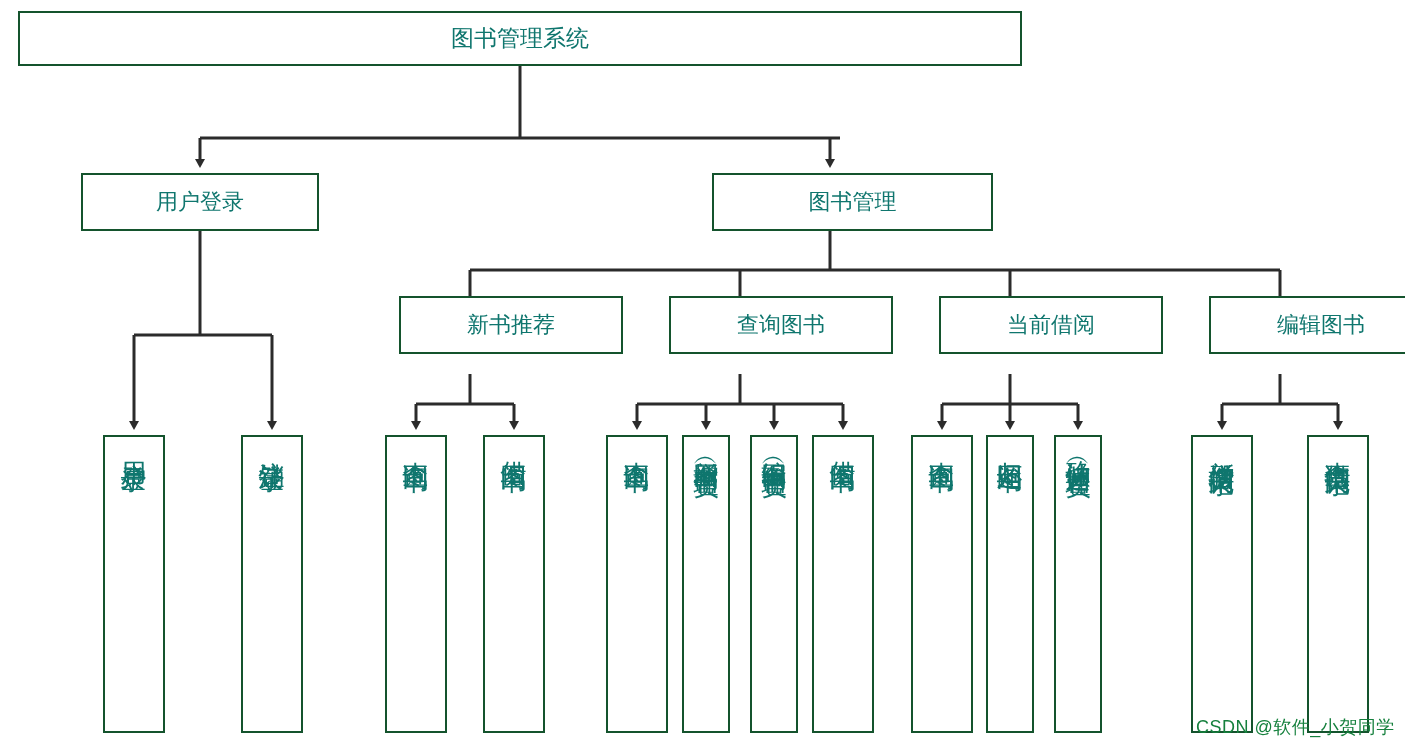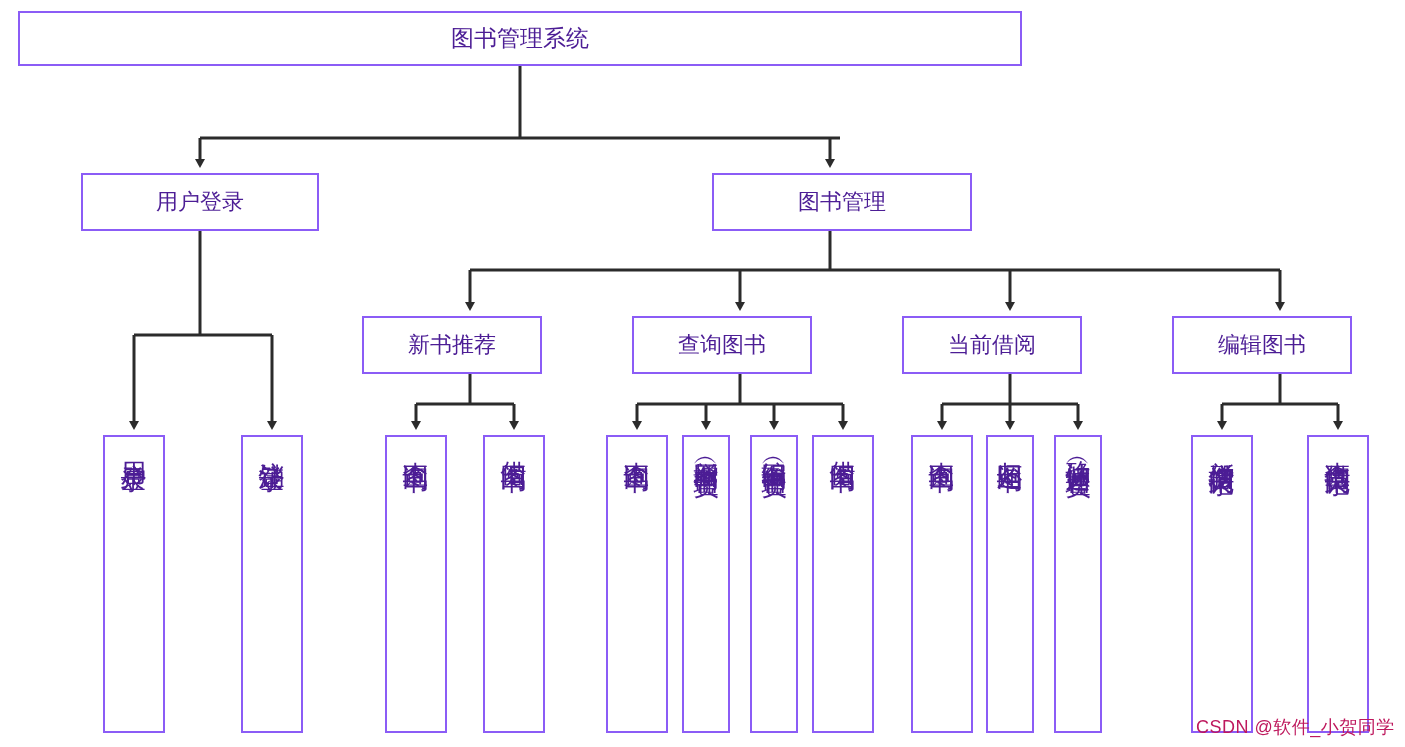--- a/index.html
+++ b/index.html
@@ -22,25 +22,25 @@
     left: 0;
     top: 0;
     width: 1405px;
     height: 747px;
     pointer-events: none;
   }
   .node {
     position: absolute;
     box-sizing: border-box;
     background: #ffffff;
-    border: 2px solid #8b5cf6;
+    border: 2px solid #14532d;
     display: flex;
     align-items: center;
     justify-content: center;
-    color: #4c1d95;
+    color: #0f766e;
   }
   .node .label {
     text-align: center;
     line-height: 1.12;
     white-space: pre;
   }
   
   .node.root {
     left: 18px;
     top: 11px;
@@ -51,26 +51,27 @@
     font-size: 23px;
   }
   
   .node.lvl1 {
     height: 58px;
   }
   .node.lvl1 .label {
     font-size: 22px;
   }
   .node.n-user-login  { left: 81px;  top: 173px; width: 238px; }
-  .node.n-book-manage { left: 712px; top: 173px; width: 260px; }
+  .node.n-book-manage { left: 712px; top: 173px; width: 281px; }
   
   .node.lvl2 {
-    top: 316px;
+    top: 296px;
     height: 58px;
-    width: 180px;
+    width: 224px;
+    margin-left: 37px;
   }
   .node.lvl2 .label {
     font-size: 22px;
   }
   .node.n-new-book-rec { left: 362px;  }
   .node.n-book-borrow  { left: 632px;  }
   .node.n-current-borrow { left: 902px; }
   .node.n-borrow-record  { left: 1172px; }
   
   .node.leaf {
@@ -89,21 +90,21 @@
     white-space: nowrap;
   }
   .node.leaf.wide  { width: 62px; }
   .node.leaf.slim  { width: 48px; }
   .node.leaf.tall-text .label { font-size: 25px; }
   .watermark {
     position: absolute;
     left: 1196px;
     top: 715px;
     font-size: 18px;
-    color: #be185d;
+    color: #15803d;
     white-space: nowrap;
     letter-spacing: 0.5px;
   }
 </style>
 </head>
 <body>
 
 <div id="canvas">
 
   <svg class="edges" viewBox="0 0 1405 747" xmlns="http://www.w3.org/2000/svg">

